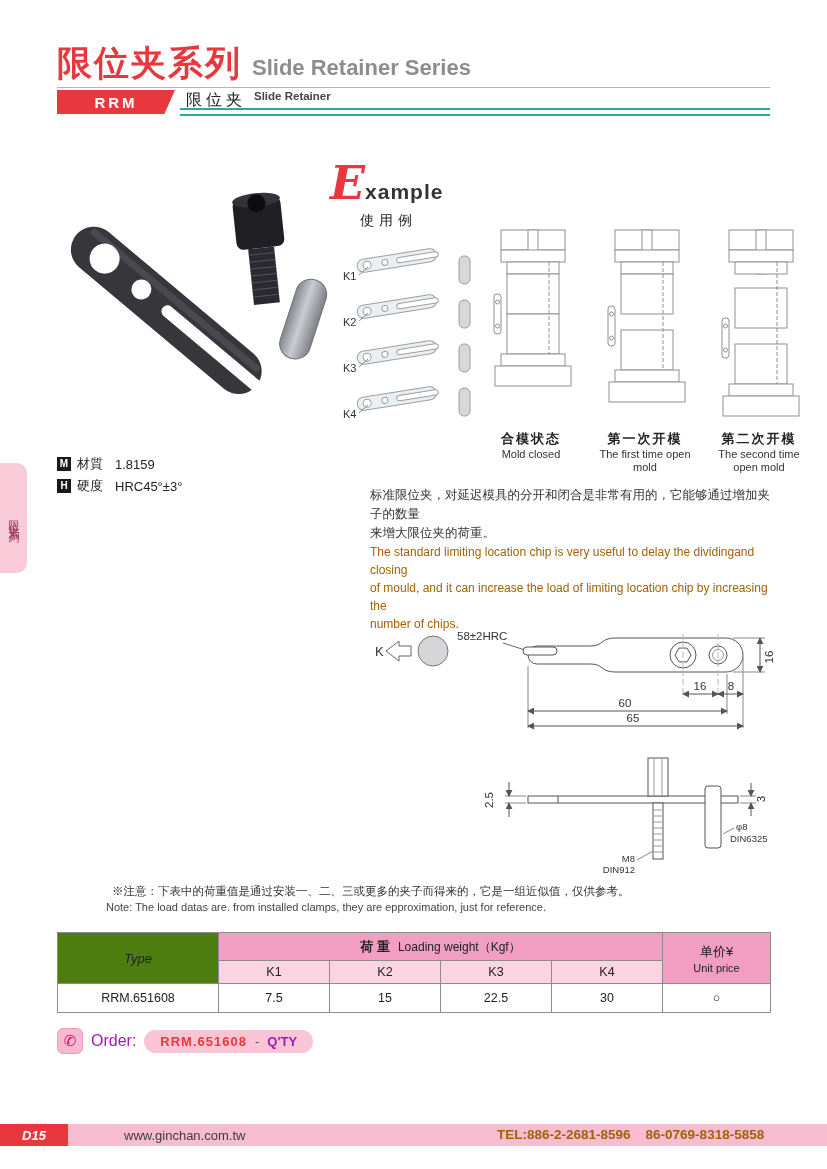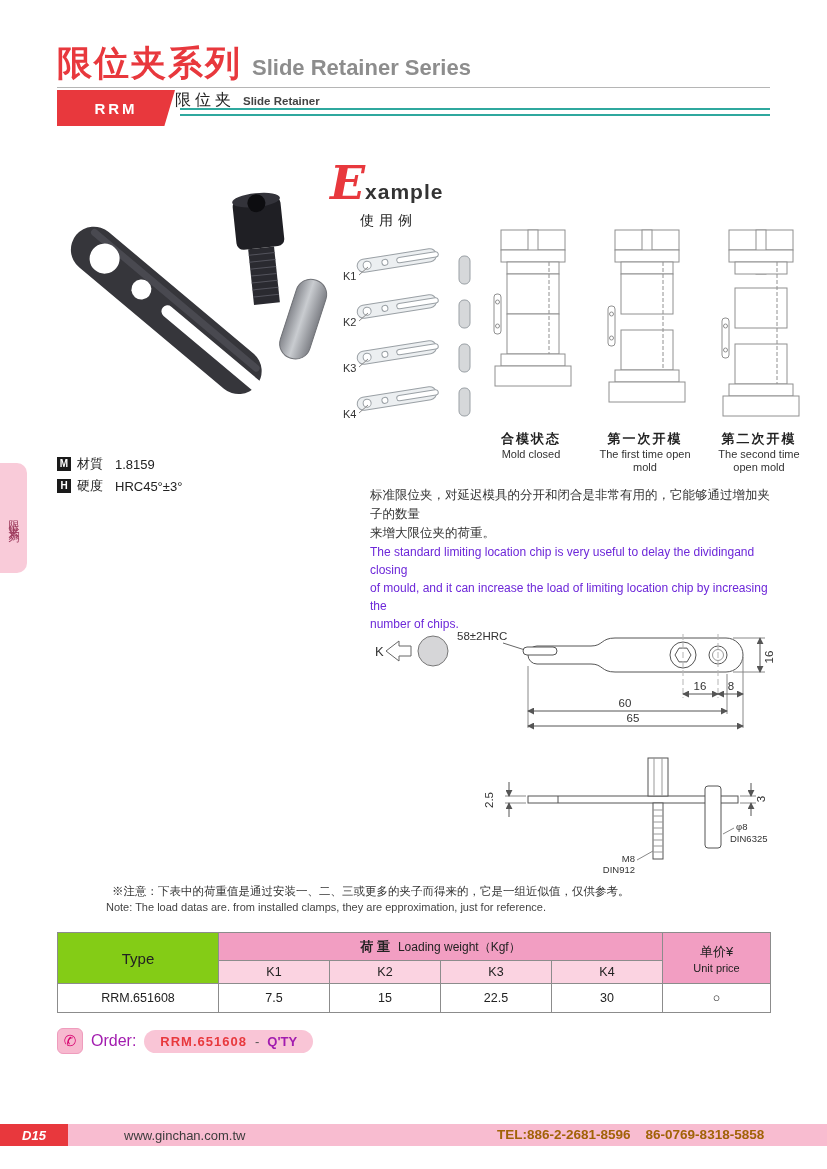--- a/index.html
+++ b/index.html
@@ -5,24 +5,24 @@
   html,body{margin:0;padding:0;background:#fff;}
   .page{position:relative;width:827px;height:1169px;background:#fff;overflow:hidden;
         font-family:"Liberation Sans",sans-serif;color:#222;}
   svg text{font-family:"Liberation Sans",sans-serif;}
 
   
   .title-row{position:absolute;left:57px;top:40px;display:flex;align-items:baseline;}
   .title-cn{font-size:35px;font-weight:bold;color:#e8383d;letter-spacing:2px;}
   .title-en{font-size:22px;font-weight:bold;color:#8d8d8d;margin-left:10px;}
   .title-rule{position:absolute;left:57px;top:87px;width:713px;height:1px;background:#b5b5b5;}
-  .series-badge{position:absolute;left:57px;top:90px;width:118px;height:36px;background:#e8383d;
+  .series-badge{position:absolute;left:57px;top:90px;width:118px;height:24px;background:#e8383d;
        color:#fff;font-weight:bold;font-size:15px;letter-spacing:3px;display:flex;align-items:center;
        justify-content:center;clip-path:polygon(0 0,100% 0,91% 100%,0 100%);}
-  .series-name{position:absolute;left:175px;top:90px;display:flex;align-items:center;}
+  .series-name{position:absolute;left:186px;top:90px;display:flex;align-items:flex-start;}
   .series-cn{font-size:16px;color:#222;letter-spacing:4px;}
   .series-en{font-size:11.5px;font-weight:bold;color:#444;margin-left:8px;}
   .teal-rule-1{position:absolute;left:180px;top:108px;width:590px;height:2px;background:#2fa89e;}
   .teal-rule-2{position:absolute;left:180px;top:114px;width:590px;height:2px;background:#2fa89e;}
 
   
   .side-tab{position:absolute;left:0;top:463px;width:27px;height:110px;background:#f9cbd9;
        border-radius:0 10px 10px 0;display:flex;align-items:center;justify-content:center;}
   .side-tab span{writing-mode:vertical-rl;font-size:11px;letter-spacing:3px;color:#9c3a5c;}
 
@@ -44,38 +44,38 @@
   
   .spec-line{position:absolute;left:57px;font-size:13px;color:#222;display:flex;align-items:center;}
   .spec-line.m{top:455px;} .spec-line.h{top:477px;}
   .spec-tag{display:inline-block;width:14px;height:14px;background:#1a1a1a;color:#fff;font-size:10px;
       font-weight:bold;text-align:center;line-height:14px;margin-right:6px;}
   .spec-label{margin-right:12px;}
 
   
   .description{position:absolute;left:370px;top:486px;width:412px;}
   .desc-cn{font-size:12.5px;color:#333;line-height:19px;}
-  .desc-en{font-size:12px;color:#6d28d9;line-height:18px;}
+  .desc-en{font-size:12px;color:#a16207;line-height:18px;}
 
   
   .tech-svg{position:absolute;left:353px;top:600px;}
   .dtxt{font-size:11.5px;fill:#333;}
   .dbig{font-size:13px;fill:#333;}
   .dxs{font-size:9.5px;fill:#333;}
   .mid{text-anchor:middle;} .end{text-anchor:end;}
 
   
   .note-cn{position:absolute;left:112px;top:884px;font-size:11.5px;color:#333;}
   .note-en{position:absolute;left:106px;top:901px;font-size:11px;color:#444;}
 
   
   .spec-table{position:absolute;left:57px;top:932px;width:713px;border-collapse:collapse;table-layout:fixed;}
   .spec-table th,.spec-table td{border:1px solid #8c8c8c;font-weight:normal;text-align:center;padding:0;}
   .spec-table tr.h1{height:28px;} .spec-table tr.h2{height:23px;} .spec-table tr.drow{height:29px;}
-  .c-type{background:#84cc16;font-size:15px;color:#222;}
+  .c-type{background:#4d7c0f;font-size:13px;color:#222;font-style:italic;}
   .c-load{background:#f29ec2;font-size:12px;color:#222;}
   .c-load .cjk{font-size:13px;font-weight:bold;margin-right:8px;margin-top:27px;}
   .c-price{background:#f29ec2;font-size:13px;color:#222;}
   .c-price .sub{font-size:11px;display:block;margin-top:1px;}
   .spec-table tr.h2 th{background:#fbd3e1;font-size:12.5px;color:#222;}
   .spec-table tr.drow td{background:#fff;font-size:12.5px;color:#222;}
   .price-mark{color:#888;}
 
   
   .order-row{position:absolute;left:57px;top:1028px;display:flex;align-items:center;height:26px;}

